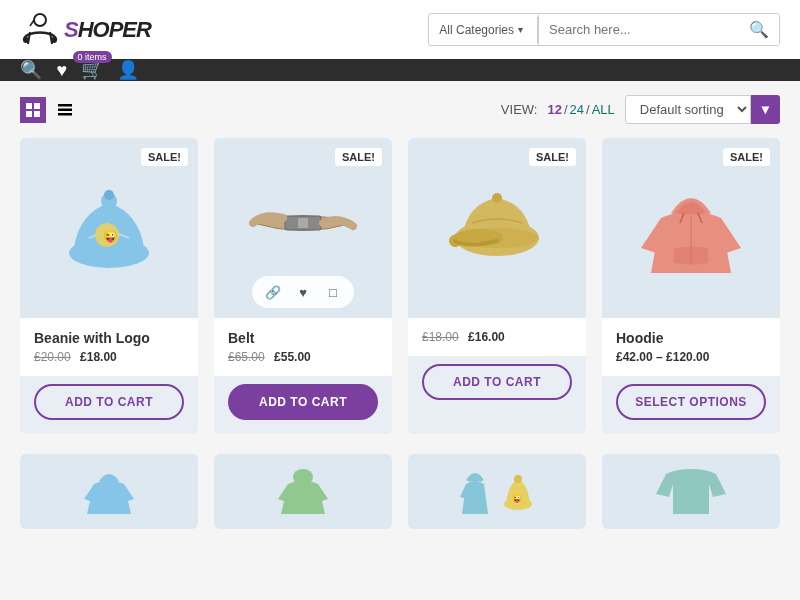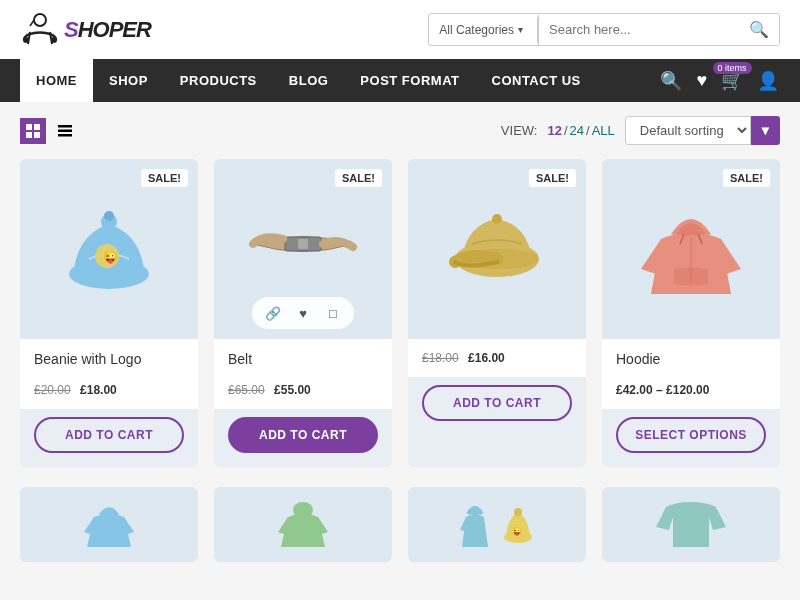--- a/index.html
+++ b/index.html
@@ -39,21 +39,21 @@
     .sort-btn { background: #7b3fa0; color: #fff; border: none; padding: 6px 8px; cursor: pointer; border-radius: 0 3px 3px 0; }
 
     
     .product-grid { display: grid; grid-template-columns: repeat(4, 1fr); gap: 16px; padding: 0 20px 20px; }
     .product-card { background: #e8eef4; border-radius: 6px; overflow: hidden; position: relative; }
     .product-image-area { background: #dde5ee; height: 180px; display: flex; align-items: center; justify-content: center; position: relative; }
     .sale-badge { position: absolute; top: 10px; right: 10px; background: #fff; color: #333; font-size: 11px; font-weight: 700; padding: 3px 7px; border-radius: 3px; }
     .product-actions { position: absolute; bottom: 10px; left: 50%; transform: translateX(-50%); display: flex; gap: 8px; background: rgba(255,255,255,0.9); border-radius: 20px; padding: 5px 10px; }
     .action-icon { width: 22px; height: 22px; display: flex; align-items: center; justify-content: center; cursor: pointer; font-size: 13px; color: #555; }
     .product-info { padding: 12px 14px; background: #fff; }
-    .product-name { font-size: 14px; font-weight: 400; color: #333; margin-bottom: 16px; }
+    .product-name { font-size: 14px; font-weight: 700; color: #333; margin-bottom: 4px; }
     .product-price { font-size: 12px; color: #888; }
     .product-price .old-price { text-decoration: line-through; margin-right: 6px; }
     .product-price .new-price { color: #333; font-weight: 600; }
     .add-to-cart-btn { margin: 8px 14px 14px; display: block; width: calc(100% - 28px); padding: 9px 0; border: 2px solid #7b3fa0; background: transparent; color: #7b3fa0; font-size: 12px; font-weight: 700; text-transform: uppercase; letter-spacing: 0.5px; border-radius: 30px; cursor: pointer; text-align: center; }
     .add-to-cart-btn.filled { background: #7b3fa0; color: #fff; }
 
     
     .product-grid-bottom { display: grid; grid-template-columns: repeat(4, 1fr); gap: 16px; padding: 0 20px; }
     .product-card-bottom { background: #e8eef4; border-radius: 6px; overflow: hidden; height: 80px; position: relative; }
   </style>
@@ -82,28 +82,20 @@
     </div>
     <div style="width:1px;background:#ccc;height:30px;"></div>
     <input class="search-input" type="text" placeholder="Search here..." style="">
     <button class="search-btn">
       <span>🔍</span>
     </button>
   </div>
 </div>
 
 <nav class="nav">
-  <div class="nav-left">
-    <div class="nav-item active">HOME</div>
-    <div class="nav-item">SHOP</div>
-    <div class="nav-item">PRODUCTS</div>
-    <div class="nav-item">BLOG</div>
-    <div class="nav-item">POST FORMAT</div>
-    <div class="nav-item">CONTACT US</div>
-  </div>
   <div class="nav-right">
     <div class="nav-icon">🔍</div>
     <div class="nav-icon">♥</div>
     <div class="nav-icon" style="position:relative;">
       🛒
       <span class="cart-badge">0 items</span>
     </div>
     <div class="nav-icon">👤</div>
   </div>
 </nav>

